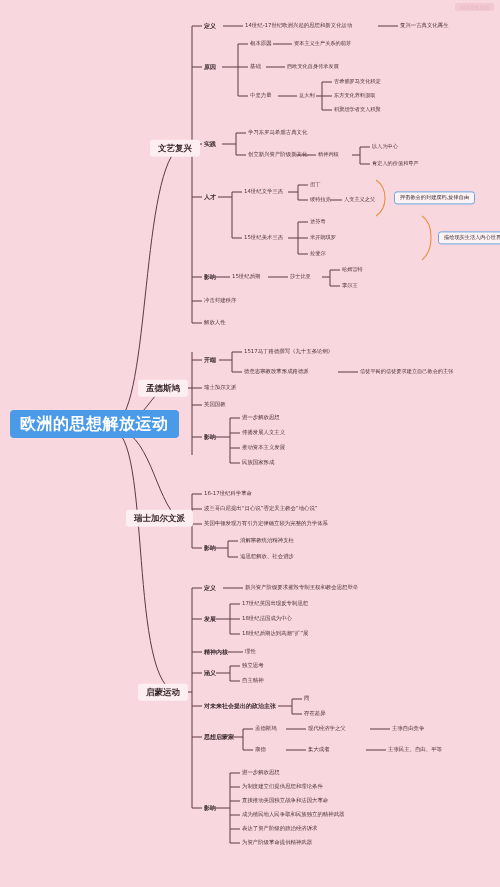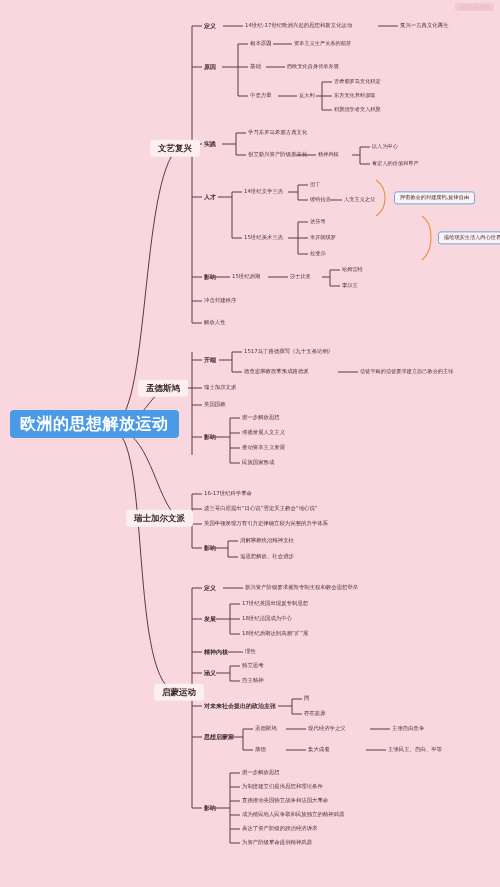--- a/index.html
+++ b/index.html
@@ -207,21 +207,21 @@
       <path d="M376 180 C 388 188, 388 208, 376 216"></path>
       <path d="M422 216 C 434 224, 434 250, 422 260"></path>
     </g>
   </svg>
 
   <div class="node root">欧洲的思想解放运动</div>
 
   <div class="node topic" style="left:150px;top:148px;">文艺复兴</div>
   <div class="node topic" style="left:138px;top:388px;">孟德斯鸠</div>
   <div class="node topic" style="left:126px;top:518px;">瑞士加尔文派</div>
-  <div class="node topic" style="left:154px;top:692px;text-align:right;">启蒙运动</div>
+  <div class="node topic" style="left:138px;top:692px;text-align:right;">启蒙运动</div>
 
   <div class="node l2" style="left:204px;top:26px;">定义</div>
   <div class="node l3" style="left:245px;top:26px;">14世纪-17世纪欧洲兴起的思想和新文化运动</div>
   <div class="node l3" style="left:400px;top:26px;">复兴一古典文化再生</div>
 
   <div class="node l2" style="left:204px;top:67px;">原因</div>
   <div class="node l3" style="left:250px;top:44px;">根本原因</div>
   <div class="node l4" style="left:294px;top:44px;">资本主义生产关系的萌芽</div>
   <div class="node l3" style="left:250px;top:67px;">基础</div>
   <div class="node l4" style="left:287px;top:67px;">西欧文化自身传承发展</div>

